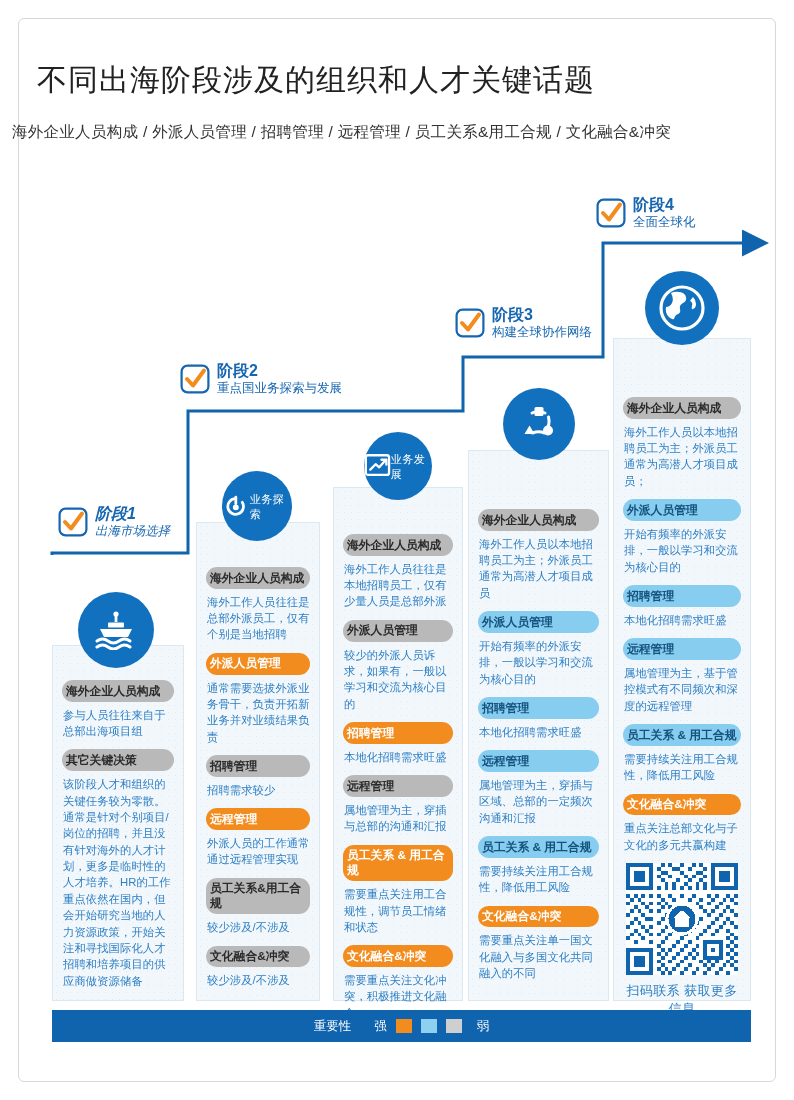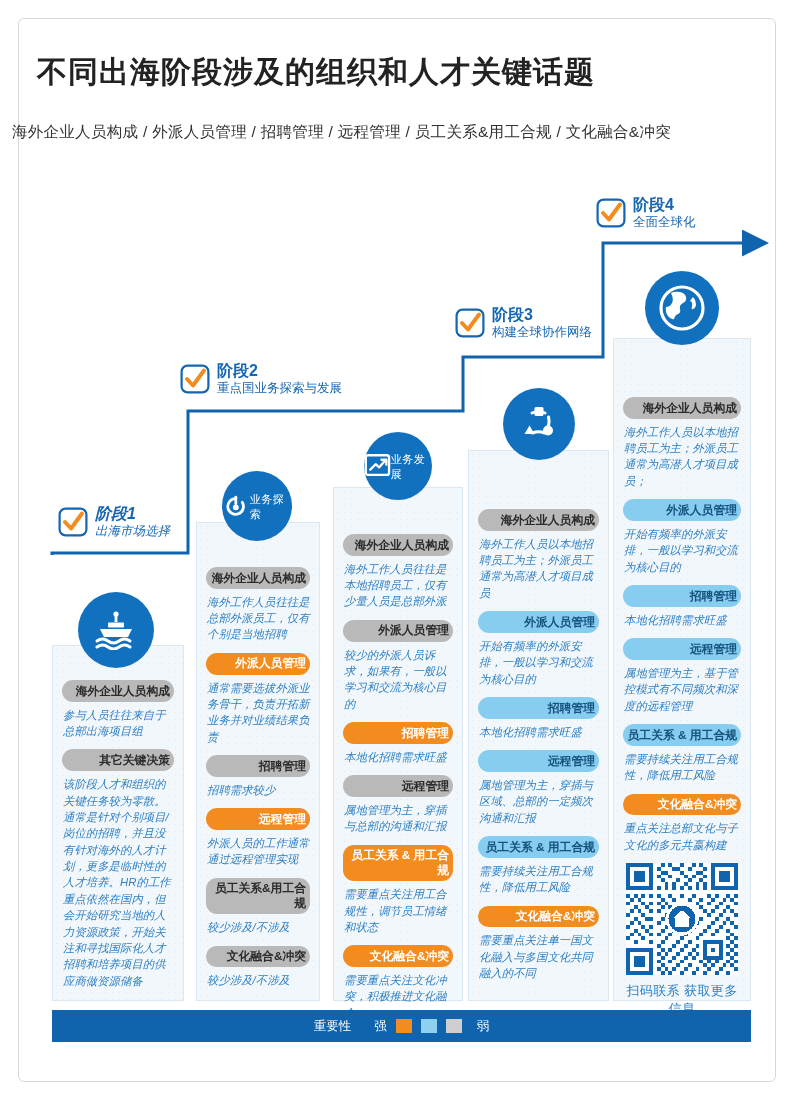--- a/index.html
+++ b/index.html
@@ -18,23 +18,23 @@
     position:absolute;
     left:18px; top:18px;
     width:758px; height:1064px;
     border:1px solid #d8d8d8;
     border-radius:6px;
     background:#fff;
   }
 
   
   .title {
-    position:absolute; left:0; top:52px; width:632px;
+    position:absolute; left:0; top:60px; width:632px;
     text-align:center;
-    font-size:30px; font-weight:bold; color:#222;
+    font-size:30px; font-weight:normal; color:#222;
     letter-spacing:1px;
   }
   .subtitle {
     position:absolute; left:0; top:122px; width:683px;
     text-align:center;
     font-size:15.5px; color:#333;
     letter-spacing:0.3px;
   }
 
   
@@ -83,40 +83,39 @@
   .cicon .ilbl { font-size:11px; margin-top:1px; letter-spacing:0.5px; }
   #ic1 { left:78px;  top:592px; width:76px; height:76px; }
   #ic2 { left:222px; top:471px; width:70px; height:70px; }
   #ic3 { left:364px; top:432px; width:68px; height:68px; }
   #ic4 { left:503px; top:388px; width:72px; height:72px; }
   #ic5 { left:645px; top:271px; width:74px; height:74px; }
 
   
   .pill {
     display:block;
-    text-align:right;
+    text-align:left;
     border-radius:11px;
     font-size:11.8px;
     font-weight:bold;
     padding:3.5px 4px;
     margin:0 auto 5px auto;
     width:100%;
     line-height:1.25;
   }
   .pill.gray   { background:#b9b9b9; color:#2b2b2b; }
   .pill.orange { background:#f28c1e; color:#ffffff; }
   .pill.blue   { background:#87cdf0; color:#15527e; }
 
   .body {
     font-size:11.3px;
     color:#2d7fc4;
     line-height:1.45;
     margin:0 0 10px 1px;
     letter-spacing:0.1px;
-    font-style:italic;
   }
   .body.last { margin-bottom:4px; }
 
   
   .qrwrap { margin-top:6px; text-align:center; }
   .qrbox { width:112px; height:112px; margin:0 auto; }
   .qrcap { font-size:13px; color:#2d7fc4; margin-top:3px; letter-spacing:0.4px; }
 
   
   .legend {

